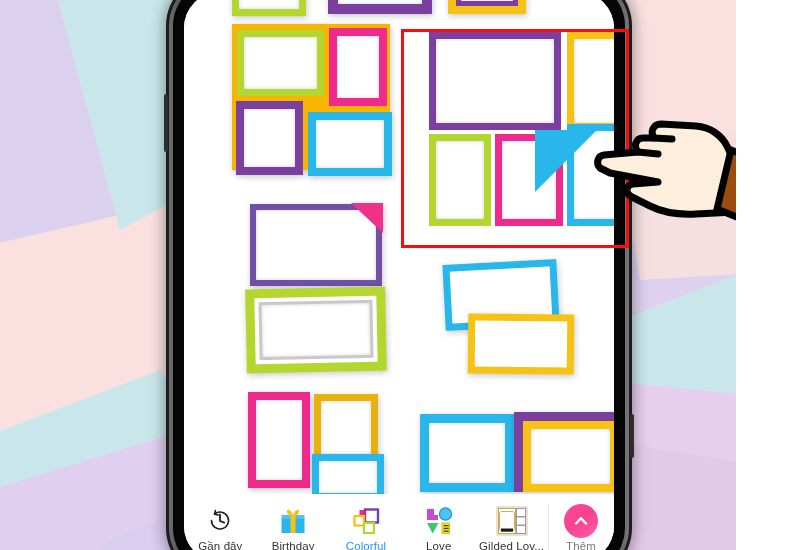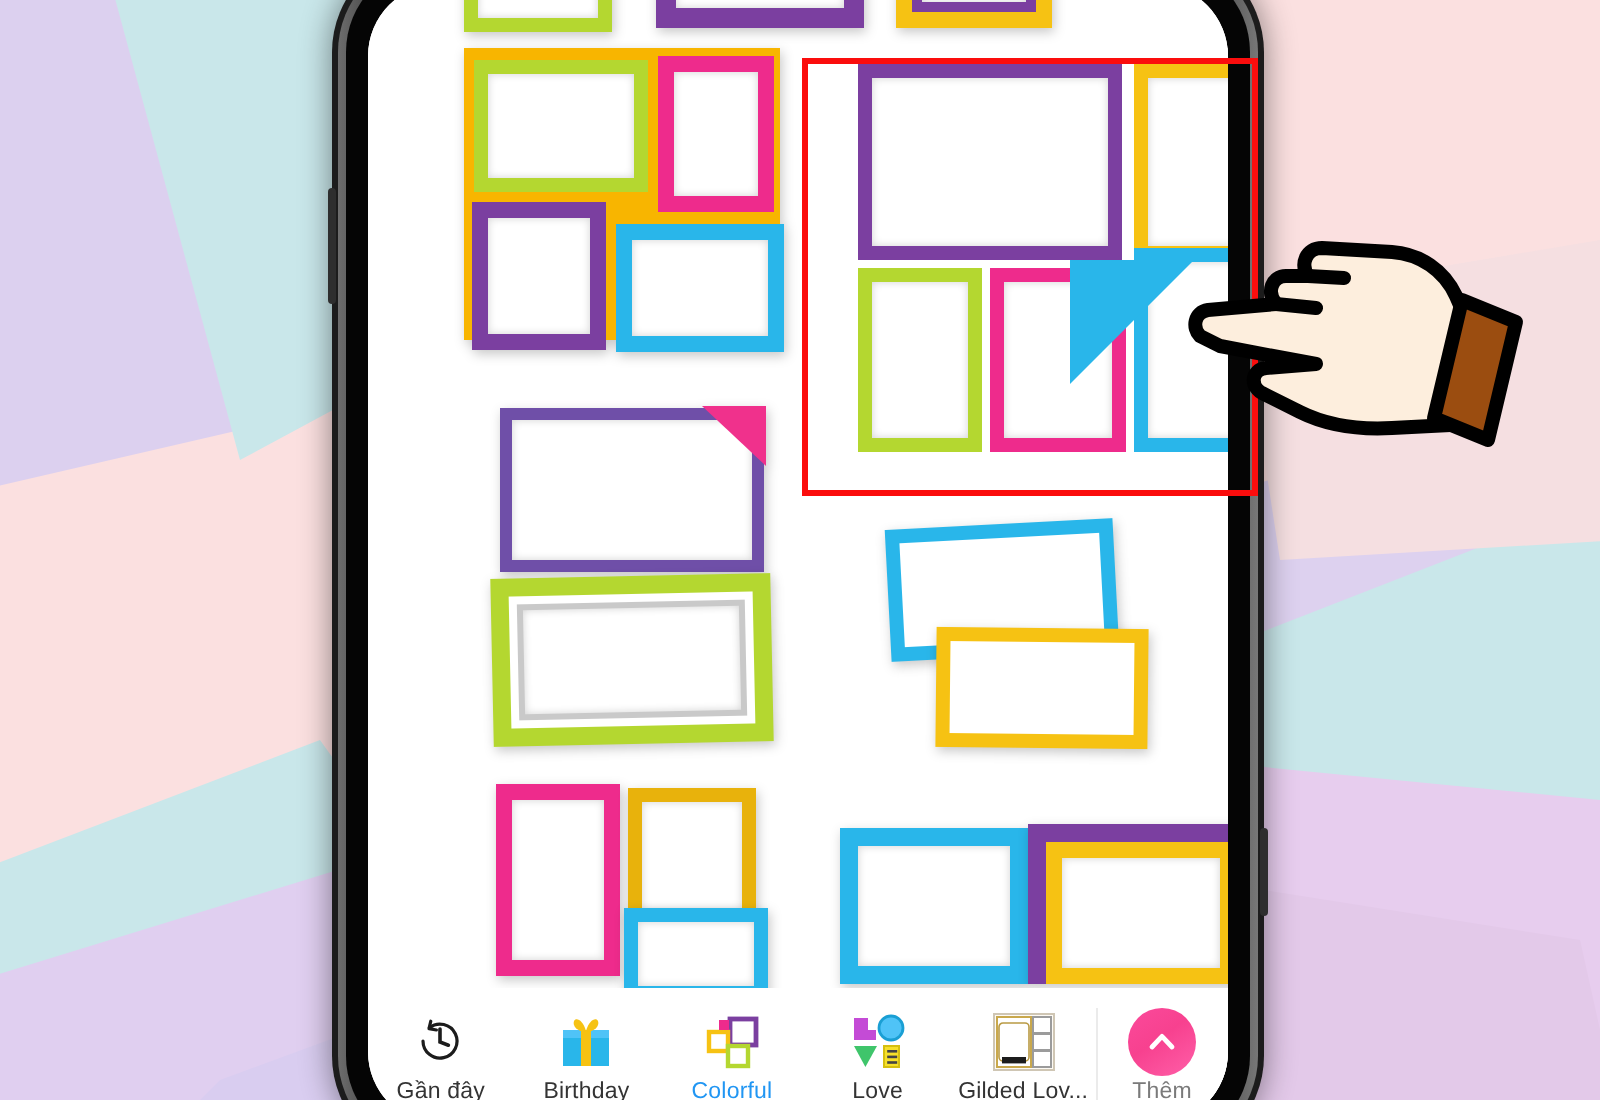--- a/index.html
+++ b/index.html
@@ -3,21 +3,21 @@
 <meta charset="utf-8">
 <style>
   * { box-sizing: border-box; margin: 0; padding: 0; }
   html, body {
     width: 800px; height: 550px;
     overflow: hidden;
     font-family: "Liberation Sans", sans-serif;
   }
   #stage {
     position: relative;
-    width: 800px; height: 550px;
+    width: 736px; height: 550px;
     background: #c4b5fd;
     overflow: hidden;
   }
 
   
   .bg-shape { position: absolute; }
 
   
   #phone {
     position: absolute;

